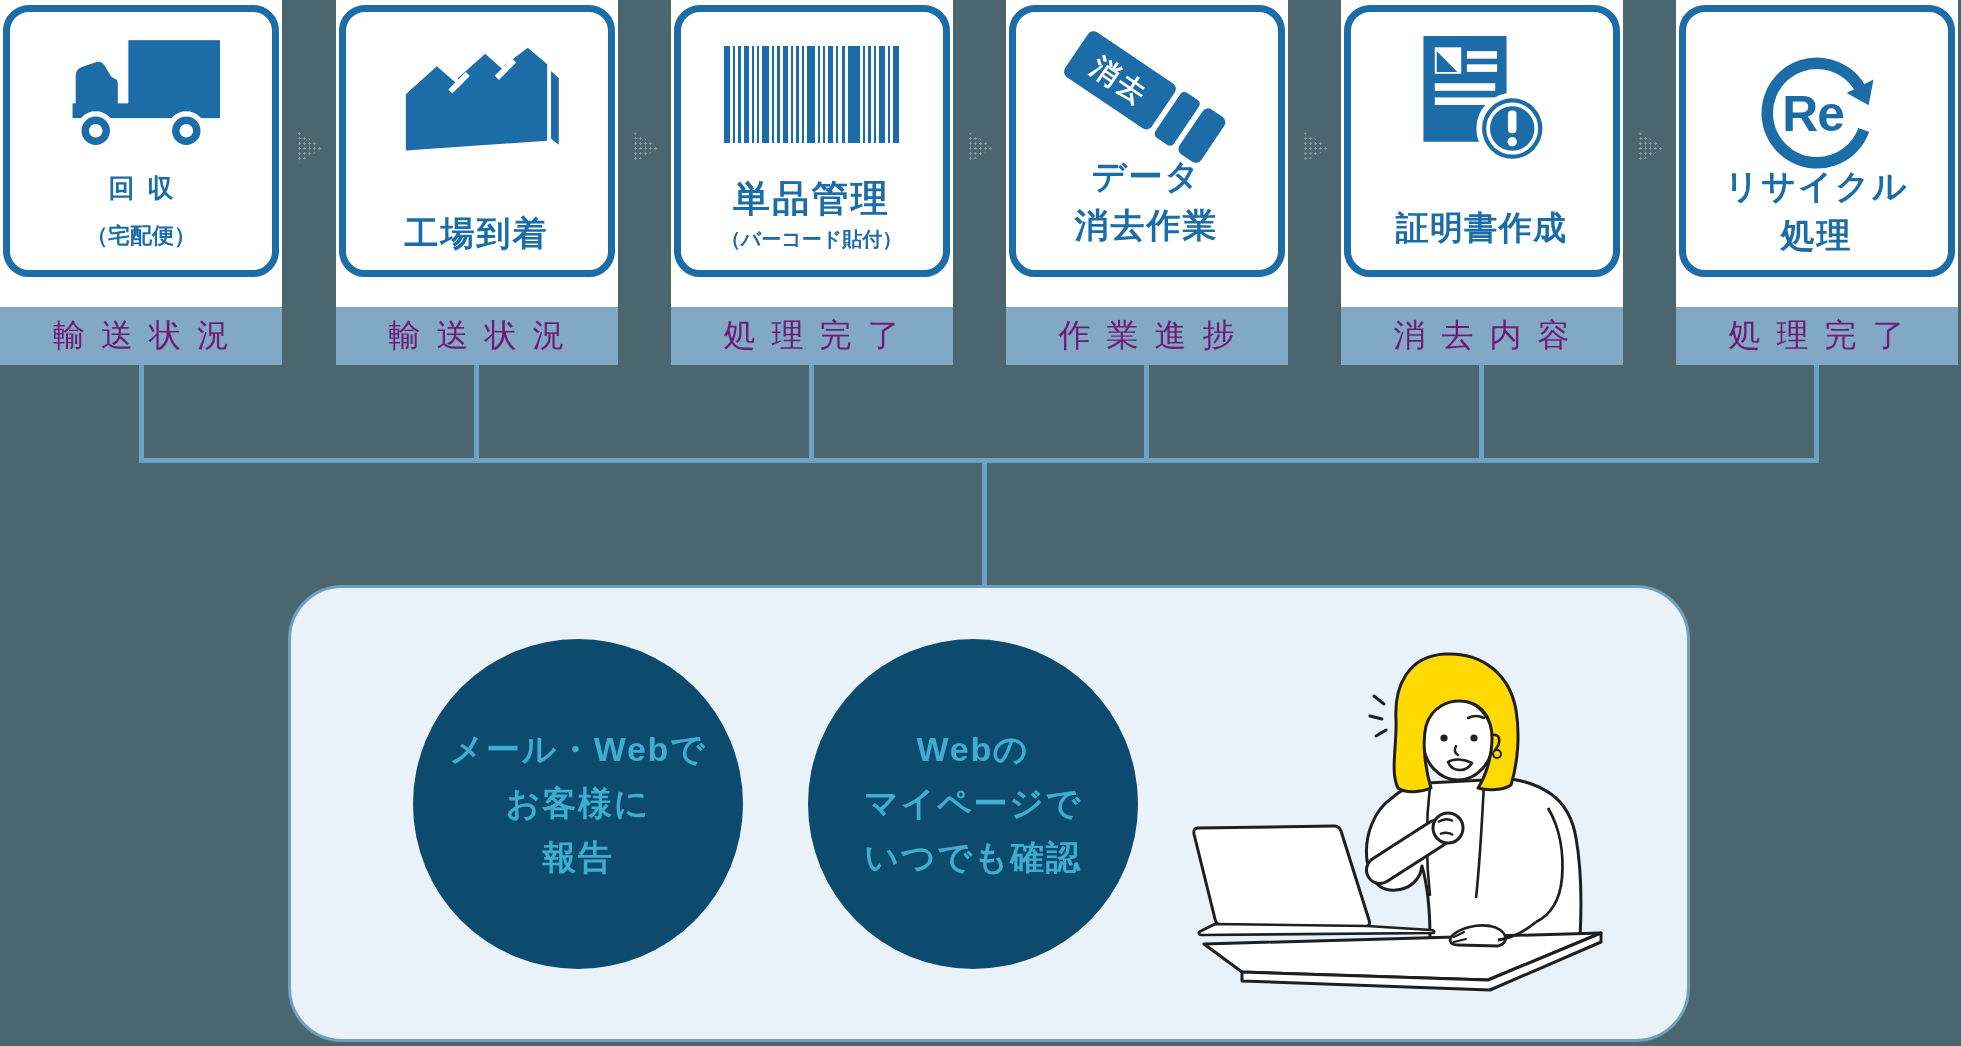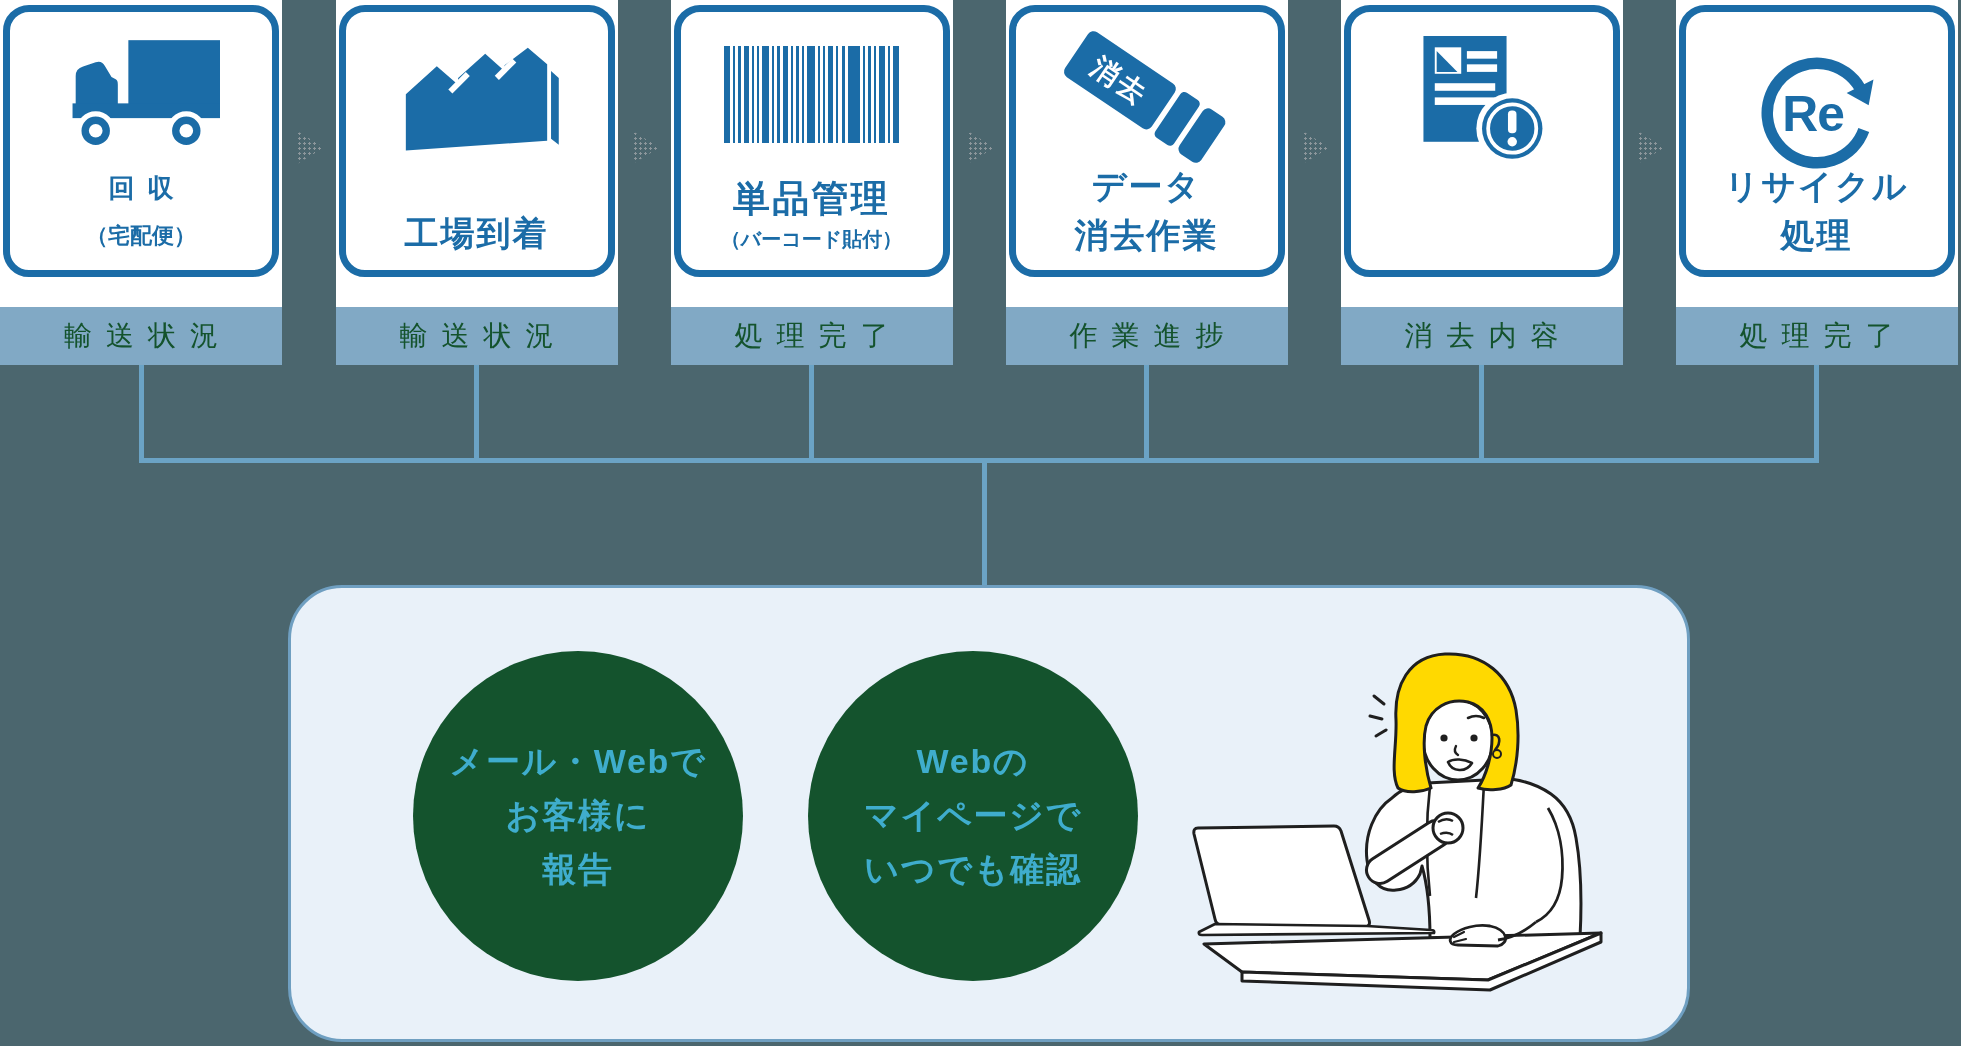--- a/index.html
+++ b/index.html
@@ -18,41 +18,41 @@
   .icon{position:absolute;left:0;right:0;display:flex;justify-content:center;}
   .title{
     position:absolute;left:0;right:0;text-align:center;
     color:#1b6ca7;font-weight:bold;white-space:pre-line;line-height:1.45;
   }
   .band{
     position:absolute;left:0;top:307px;width:100%;height:58px;background:#81a9c5;
     display:flex;align-items:center;justify-content:center;
   }
   .band span{
-    color:#14532d;font-size:28px;font-weight:500;
+    color:#701a75;font-size:32px;font-weight:500;
     letter-spacing:.5em;text-indent:.5em;white-space:nowrap;
   }
   
   .arrow{
     position:absolute;top:131px;width:27px;height:33px;
     background:radial-gradient(#8d979c 1.2px, transparent 1.3px);
     background-size:5px 5px;
     clip-path:polygon(0 0,100% 50%,0 100%);
   }
   
   .line{position:absolute;background:#6ba3c5;}
   
   .panel{
     position:absolute;left:288px;top:585px;width:1402px;height:457px;
     box-sizing:border-box;background:#e9f1f9;
     border:3px solid #6f9fc1;border-radius:54px;
   }
   .bubble{
-    position:absolute;top:63px;width:330px;height:330px;border-radius:50%;
-    background:#14532d;display:flex;align-items:center;justify-content:center;
+    position:absolute;top:51px;width:330px;height:330px;border-radius:50%;
+    background:#0c4a6e;display:flex;align-items:center;justify-content:center;
   }
   .bubble span{
     color:#3fadcd;font-weight:bold;font-size:34px;line-height:1.58;
     letter-spacing:.05em;text-align:center;white-space:pre-line;
   }
   .figure{position:absolute;left:877px;top:52px;}
   svg text{font-family:"Liberation Sans","DejaVu Sans",sans-serif;}
 </style>
 </head>
 <body>
@@ -142,21 +142,21 @@
       <div class="icon" style="top:10px">
         <svg width="196" height="154" viewBox="0 0 210 165">
           <g transform="rotate(34 105 82)">
             <rect x="14" y="53" width="112" height="58" rx="7" fill="#1b6ca7"></rect>
             <rect x="132" y="53" width="24" height="58" rx="5" fill="#1b6ca7"></rect>
             <rect x="162" y="53" width="28" height="58" rx="7" fill="#1b6ca7"></rect>
             <text x="70" y="93" font-size="30" font-weight="bold" fill="#fff" text-anchor="middle" letter-spacing="3">消去</text>
           </g>
         </svg>
       </div>
-      <div class="title" style="top:150px;font-size:34px;letter-spacing:.06em">データ
+      <div class="title" style="top:140px;font-size:34px;letter-spacing:.06em">データ
 消去作業</div>
     </div>
     <div class="band">
       <span>作業進捗</span>
     </div>
   </div>
 
   <div class="col" style="left:1340.5px">
     <div class="card">
       <div class="icon" style="top:22px">
@@ -168,20 +168,21 @@
           <rect x="74" y="32" width="32" height="8" fill="#fff"></rect>
           <rect x="40" y="52" width="64" height="8" fill="#fff"></rect>
           <rect x="40" y="67" width="64" height="8" fill="#fff"></rect>
           <circle cx="122" cy="100" r="38" fill="#fff"></circle>
           <circle cx="122" cy="100" r="32"></circle>
           <circle cx="122" cy="100" r="25.5" fill="none" stroke="#fff" stroke-width="4"></circle>
           <rect x="117.5" y="81" width="9" height="24" rx="4" fill="#fff"></rect>
           <circle cx="122" cy="114" r="5" fill="#fff"></circle>
         </svg>
       </div>
+      <div class="title" style="top:192px;font-size:33px;letter-spacing:.04em">証明書作成</div>
     </div>
     <div class="band">
       <span>消去内容</span>
     </div>
   </div>
 
   <div class="col" style="left:1675.5px">
     <div class="card">
       <div class="icon" style="top:34px">
         <svg width="134" height="134" viewBox="0 0 140 140">

